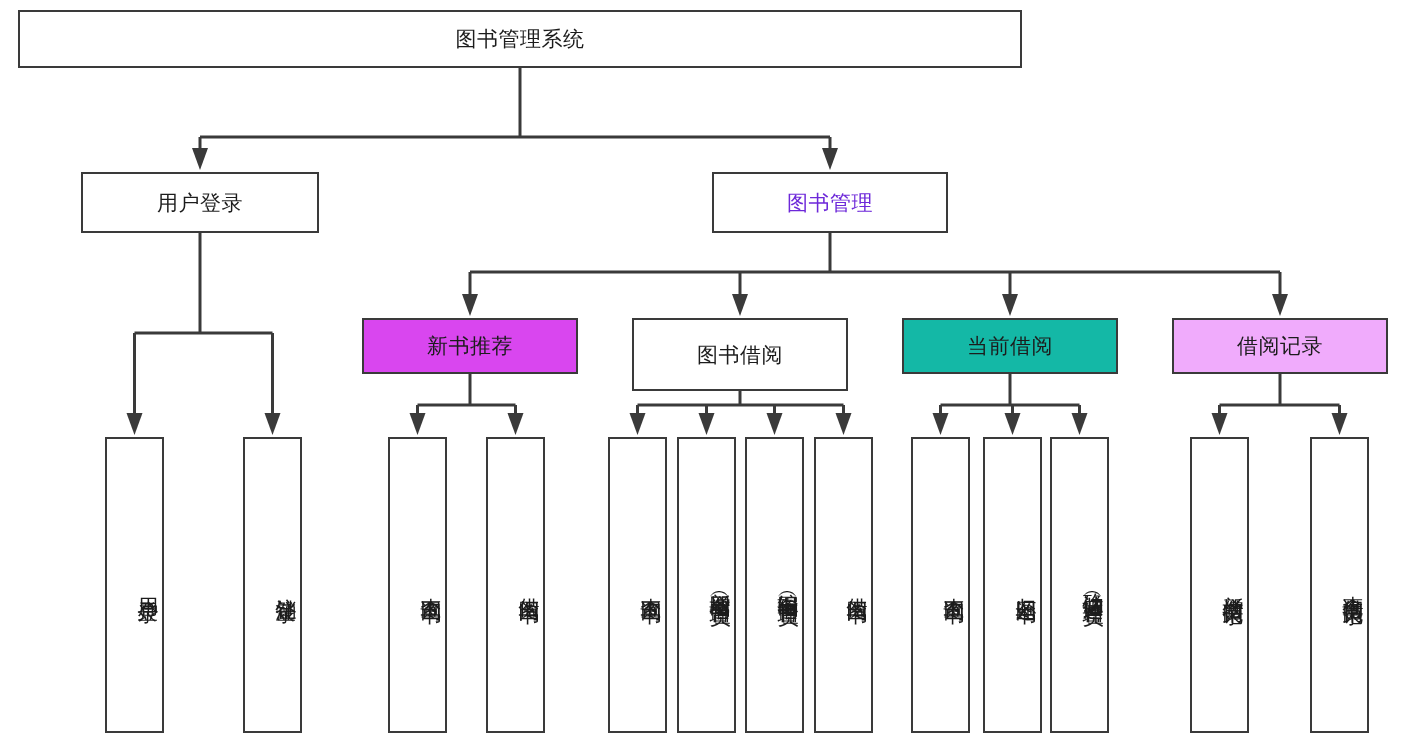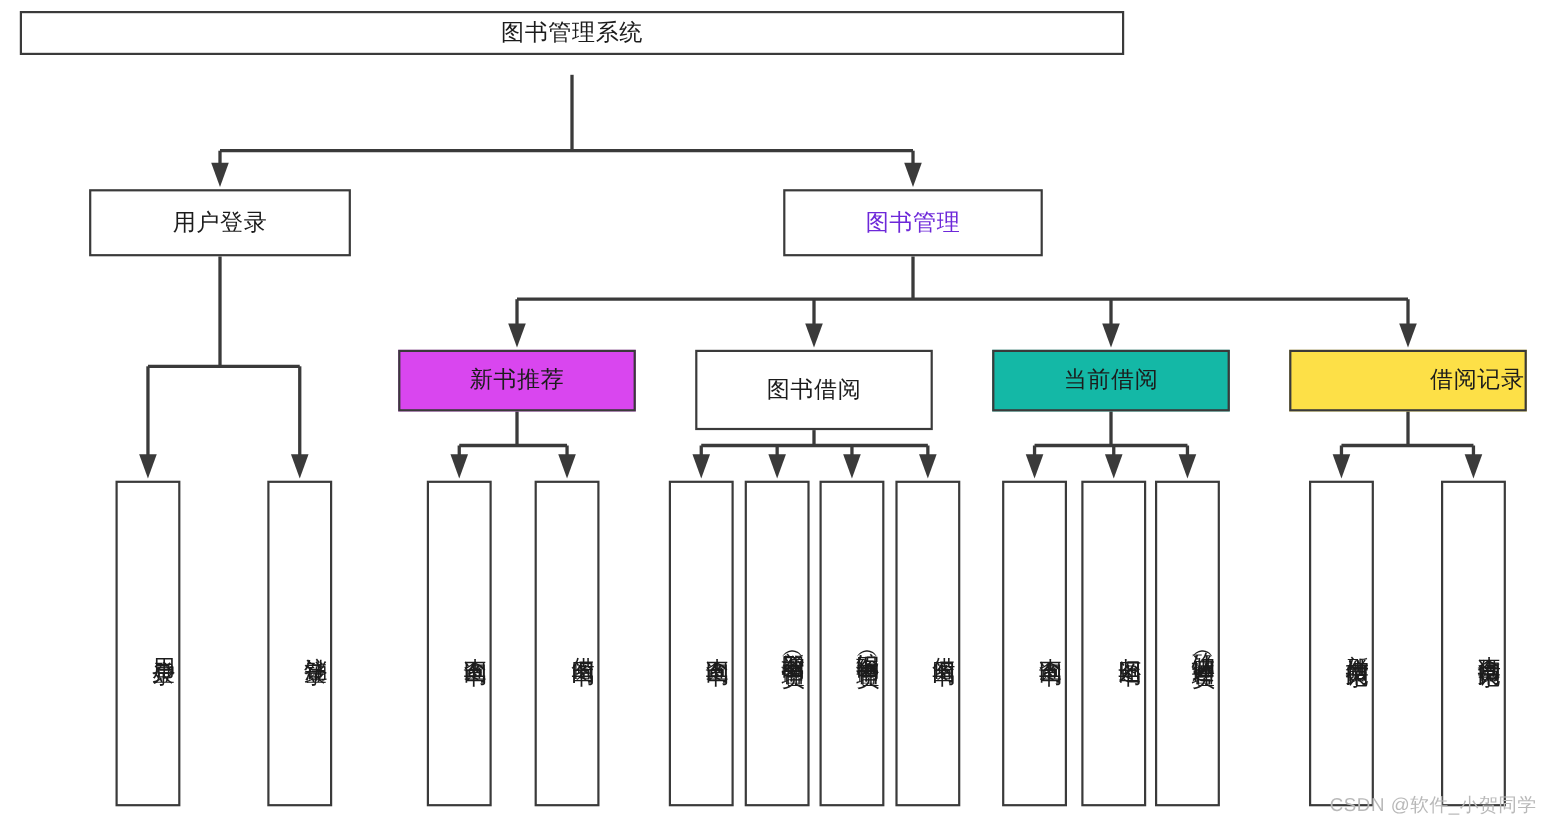--- a/index.html
+++ b/index.html
@@ -119,39 +119,39 @@
       <line x1="1079.5" y1="405" x2="1079.5" y2="415" stroke="#3a3a3a" stroke-width="3" stroke-linecap="butt"></line>
       <path d="M 1071.5 413 L 1087.5 413 L 1079.5 435 Z" fill="#3a3a3a"></path>
       <line x1="1280" y1="374" x2="1280" y2="405" stroke="#3a3a3a" stroke-width="3" stroke-linecap="butt"></line>
       <line x1="1219.5" y1="405" x2="1339.5" y2="405" stroke="#3a3a3a" stroke-width="3" stroke-linecap="butt"></line>
       <line x1="1219.5" y1="405" x2="1219.5" y2="415" stroke="#3a3a3a" stroke-width="3" stroke-linecap="butt"></line>
       <path d="M 1211.5 413 L 1227.5 413 L 1219.5 435 Z" fill="#3a3a3a"></path>
       <line x1="1339.5" y1="405" x2="1339.5" y2="415" stroke="#3a3a3a" stroke-width="3" stroke-linecap="butt"></line>
       <path d="M 1331.5 413 L 1347.5 413 L 1339.5 435 Z" fill="#3a3a3a"></path>
     </svg>
   <div id="nodes-layer">
-      <div class="node node-h" style="left: 18px; top: 10px; width: 1004px; height: 40px; border-color: rgb(58, 58, 58); background: rgb(255, 255, 255); color: rgb(28, 28, 28);">
+      <div class="node node-h" style="left: 18px; top: 10px; width: 1004px; height: 58px; border-color: rgb(58, 58, 58); background: rgb(255, 255, 255); color: rgb(28, 28, 28);">
         <span class="htext">图书管理系统</span>
       </div>
       <div class="node node-h" style="left: 81px; top: 172px; width: 238px; height: 61px; border-color: rgb(58, 58, 58); background: rgb(255, 255, 255); color: rgb(28, 28, 28);">
         <span class="htext">用户登录</span>
       </div>
       <div class="node node-h" style="left: 712px; top: 172px; width: 236px; height: 61px; border-color: rgb(58, 58, 58); background: rgb(255, 255, 255); color: #6d28d9;">
         <span class="htext">图书管理</span>
       </div>
       <div class="node node-h" style="left: 362px; top: 318px; width: 216px; height: 56px; border-color: rgb(58, 58, 58); background: #d946ef; color: rgb(28, 28, 28);">
         <span class="htext">新书推荐</span>
       </div>
       <div class="node node-h" style="left: 632px; top: 318px; width: 216px; height: 73px; border-color: rgb(58, 58, 58); background: rgb(255, 255, 255); color: rgb(28, 28, 28);">
         <span class="htext">图书借阅</span>
       </div>
       <div class="node node-h" style="left: 902px; top: 318px; width: 216px; height: 56px; border-color: rgb(58, 58, 58); background: #14b8a6; color: rgb(28, 28, 28);">
         <span class="htext">当前借阅</span>
       </div>
-      <div class="node node-h" style="left: 1172px; top: 318px; width: 216px; height: 56px; border-color: rgb(58, 58, 58); background: #fde047; color: rgb(28, 28, 28); justify-content: flex-end;">
+      <div class="node node-h" style="left: 1172px; top: 318px; width: 216px; height: 56px; border-color: rgb(58, 58, 58); background: #f0abfc; color: rgb(28, 28, 28);">
         <span class="htext">借阅记录</span>
       </div>
       <div class="node node-v" style="left: 105px; top: 437px; width: 59px; height: 296px; border-color: rgb(58, 58, 58); background: rgb(255, 255, 255); color: rgb(28, 28, 28);">
         <span class="vtext">用户登录</span>
       </div>
       <div class="node node-v" style="left: 243px; top: 437px; width: 59px; height: 296px; border-color: rgb(58, 58, 58); background: rgb(255, 255, 255); color: rgb(28, 28, 28);">
         <span class="vtext">注销登录</span>
       </div>
       <div class="node node-v" style="left: 388px; top: 437px; width: 59px; height: 296px; border-color: rgb(58, 58, 58); background: rgb(255, 255, 255); color: rgb(28, 28, 28);">
         <span class="vtext">查询图书</span>
@@ -180,14 +180,13 @@
       <div class="node node-v" style="left: 1050px; top: 437px; width: 59px; height: 296px; border-color: rgb(58, 58, 58); background: rgb(255, 255, 255); color: rgb(28, 28, 28);">
         <span class="vtext">确认归还（管理员）</span>
       </div>
       <div class="node node-v" style="left: 1190px; top: 437px; width: 59px; height: 296px; border-color: rgb(58, 58, 58); background: rgb(255, 255, 255); color: rgb(28, 28, 28);">
         <span class="vtext">新增借阅记录</span>
       </div>
       <div class="node node-v" style="left: 1310px; top: 437px; width: 59px; height: 296px; border-color: rgb(58, 58, 58); background: rgb(255, 255, 255); color: rgb(28, 28, 28);">
         <span class="vtext">查询借阅记录</span>
       </div>
     </div>
-  <div id="watermark">CSDN @软件_小贺同学</div>
 </div>
 
 </body></html>

